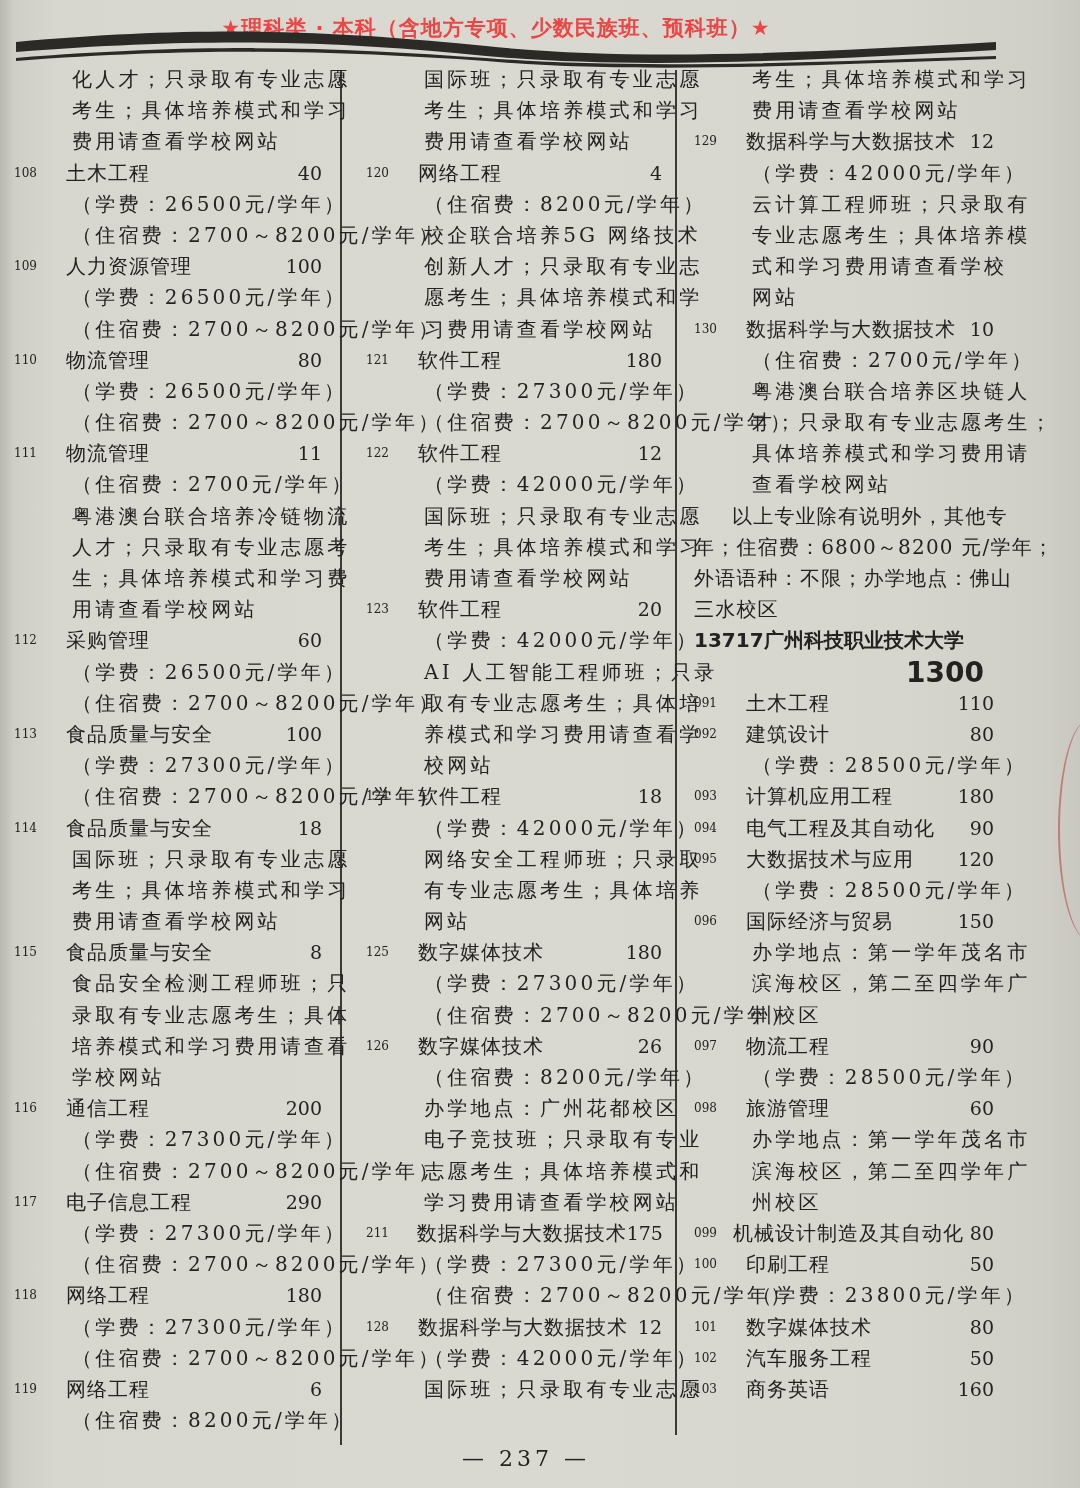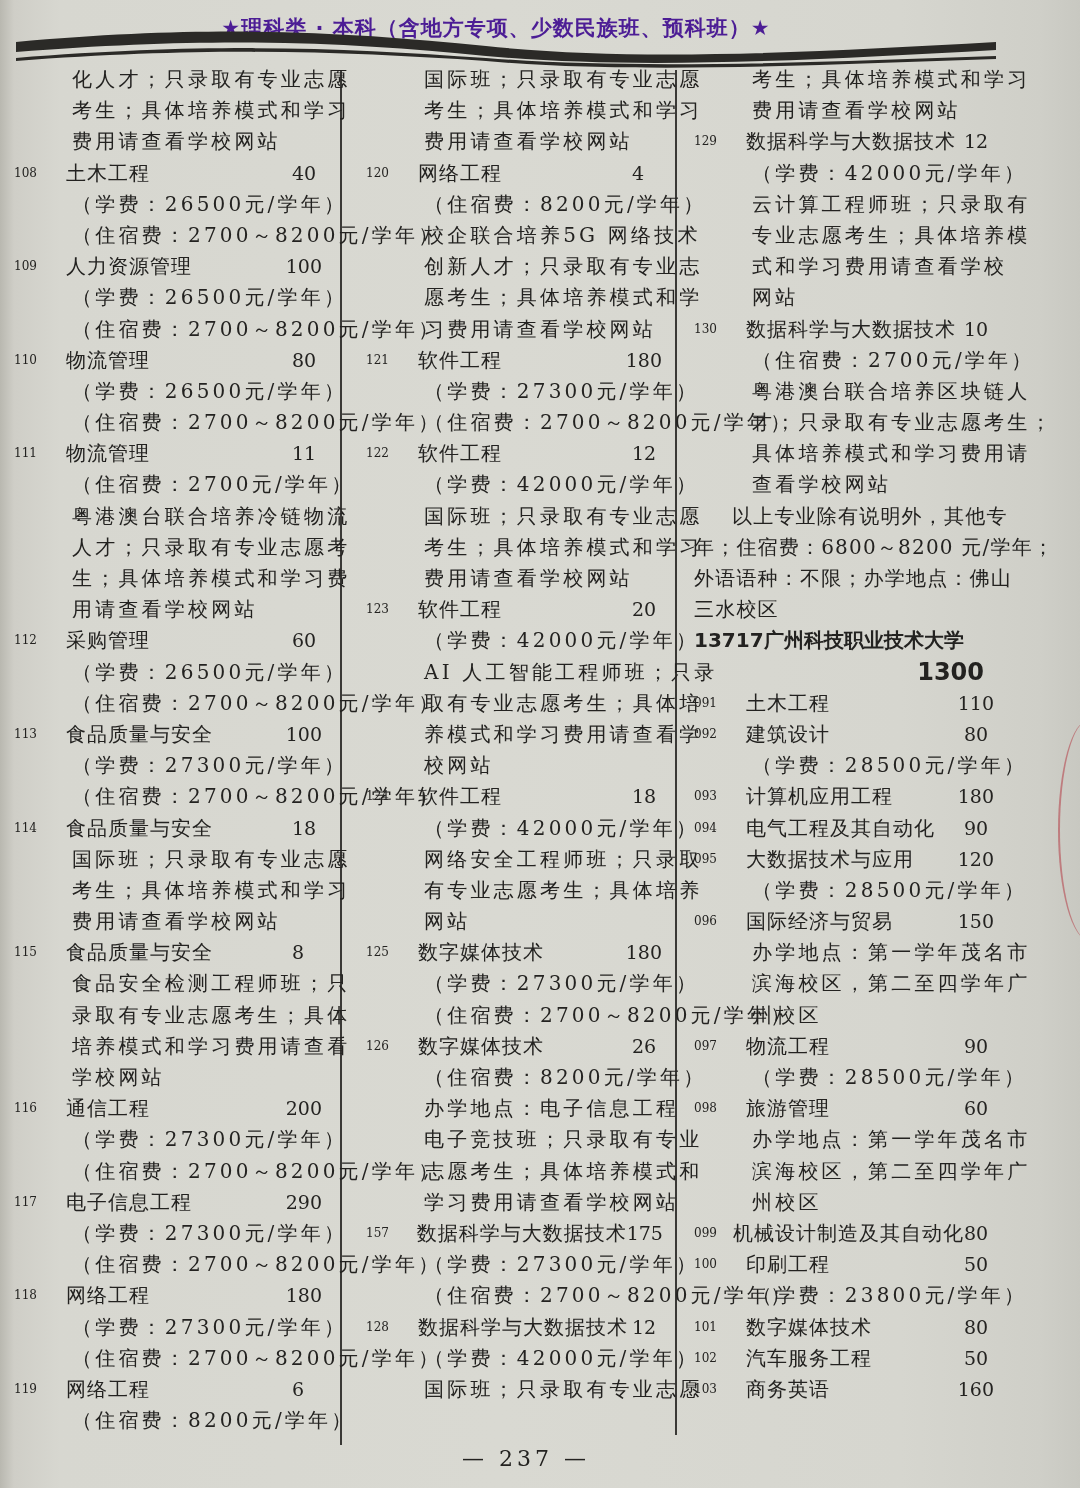--- a/index.html
+++ b/index.html
@@ -6,45 +6,45 @@
   body {
     width:1080px; height:1488px; overflow:hidden;
     background: linear-gradient(90deg, #b9b8b0 0px, #cfcec7 14px, #d7d7d0 60px, #d9d9d2 500px, #d6d6cf 900px, #cfcfc8 1040px, #c8c8c1 1080px);
     font-family: "DejaVu Serif", "Liberation Serif", serif;
     color:#232220;
     position:relative;
   }
   .header {
     position:absolute; left:0; top:14px; width:1052px; text-align:center;
     font-family:"DejaVu Sans", "Liberation Sans", sans-serif;
-    font-weight:bold; font-size:21px; letter-spacing:1px; color:#4c1d95;
+    font-weight:bold; font-size:21px; letter-spacing:1px; color:#ef4444;
   }
   .header .title { position:relative; left:-30px; }
   .rule { position:absolute; left:16px; top:30px; width:980px; height:40px; }
   .col {
     position:absolute; top:64px;
   }
   .col1 { left:14px; width:308px; }
   .col2 { left:366px; width:296px; }
   .col3 { left:694px; width:300px; }
   .vline { position:absolute; width:2px; background:#3a3936; }
   .line {
     height:31.2px; line-height:31.2px; font-size:20px; white-space:nowrap;
     position:relative;
   }
   .entry .line.main { display:flex; }
   .code { display:inline-block; width:52px; font-size:12px; text-align:left; }
   .name { flex:1; letter-spacing:1px; }
-  .qty { font-size:19px; text-align:left; min-width:30px; }
+  .qty { font-size:19px; text-align:right; min-width:30px; }
   .note { padding-left:58px; letter-spacing:3.2px; }
   .para { font-size:19.5px; letter-spacing:2px; line-height:31.2px; white-space:normal; }
   .para .first { padding-left:38px; }
   .school { display:flex; font-family:"DejaVu Sans", "Liberation Sans", sans-serif; font-weight:bold; font-size:20px; height:31.2px; line-height:31.2px; }
   .school .scode { width:70px; }
-  .school-total { text-align:right; font-family:"DejaVu Sans", "Liberation Sans", sans-serif; font-weight:bold; font-size:24px; height:31.2px; line-height:31.2px; padding-right:10px; }
+  .school-total { text-align:right; font-family:"DejaVu Sans", "Liberation Sans", sans-serif; font-weight:bold; font-size:28px; height:31.2px; line-height:31.2px; padding-right:10px; }
   .pageno {
     position:absolute; left:462px; top:1446px; font-size:22px; letter-spacing:4px;
   }
   .stamp {
     position:absolute; left:1058px; top:720px; width:60px; height:220px;
     border-left:2px solid rgba(180,60,70,0.55); border-radius:50% 0 0 50%;
   }
 </style>
 </head>
 <body>
@@ -246,28 +246,28 @@
       <div class="line note">（学费：27300元/学年）</div>
       <div class="line note">（住宿费：2700～8200元/学年）</div>
     </div>
     <div class="entry">
       <div class="line main">
         <span class="code">126</span>
         <span class="name">数字媒体技术</span>
         <span class="qty">26</span>
       </div>
       <div class="line note">（住宿费：8200元/学年）</div>
-      <div class="line note">办学地点：电子信息工程</div>
+      <div class="line note">办学地点：广州花都校区</div>
       <div class="line note">电子竞技班；只录取有专业</div>
       <div class="line note">志愿考生；具体培养模式和</div>
       <div class="line note">学习费用请查看学校网站</div>
     </div>
     <div class="entry">
       <div class="line main">
-        <span class="code">157</span>
+        <span class="code">211</span>
         <span class="name">数据科学与大数据技术</span>
         <span class="qty">175</span>
       </div>
       <div class="line note">（学费：27300元/学年）</div>
       <div class="line note">（住宿费：2700～8200元/学年）</div>
     </div>
     <div class="entry">
       <div class="line main">
         <span class="code">128</span>
         <span class="name">数据科学与大数据技术</span>

